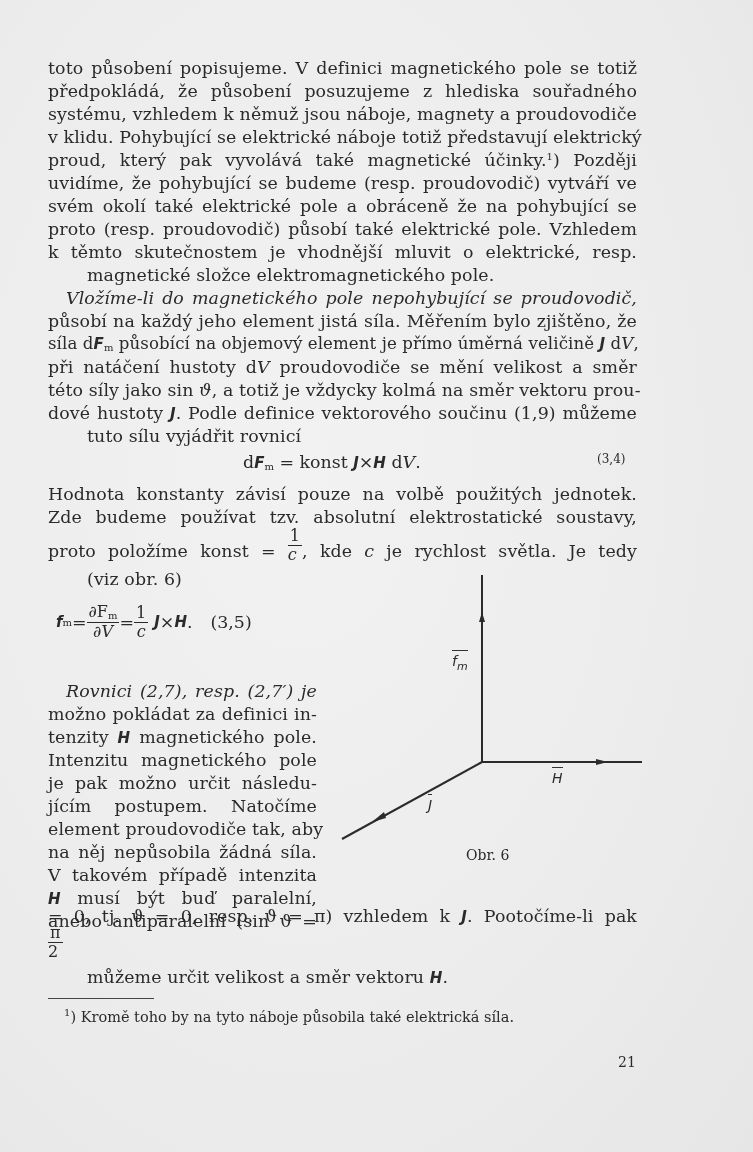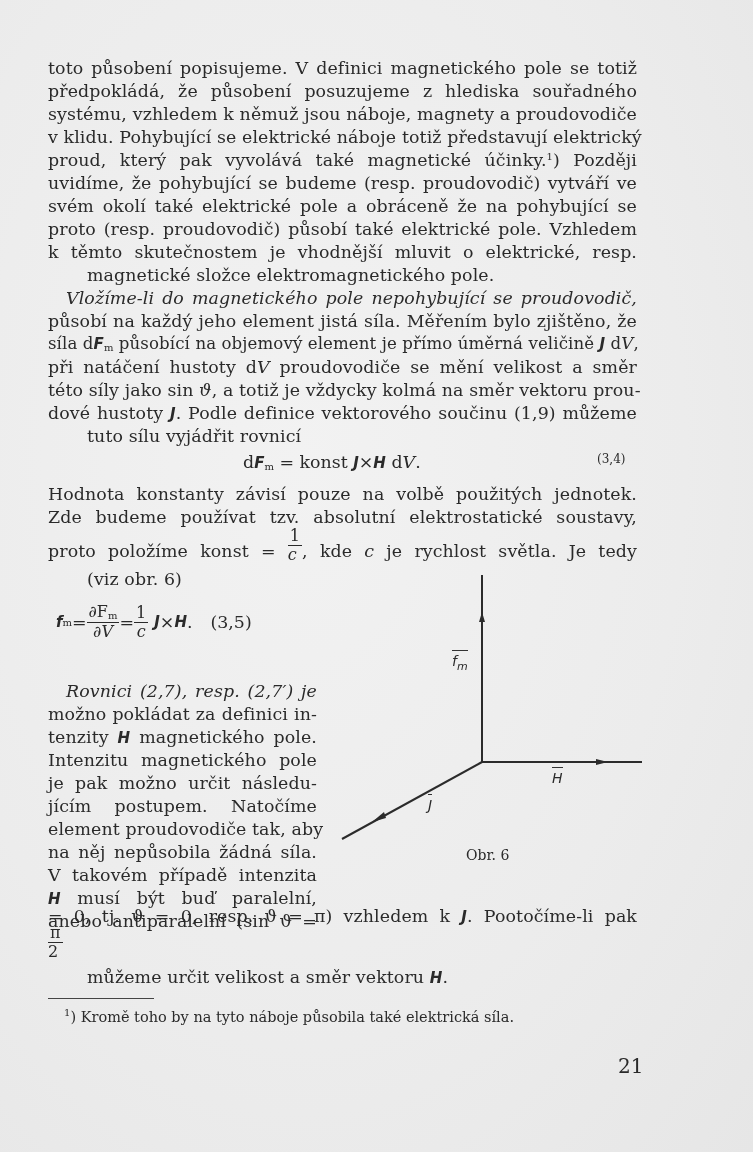--- a/index.html
+++ b/index.html
@@ -32,21 +32,21 @@
     display: inline-block; vertical-align: middle; text-align: center; line-height: 1;
   }
   .frac .num { display: block; font-size: 16px; border-bottom: 1px solid #2a2a2a; padding: 0 2px 1px; }
   .frac .den { display: block; font-size: 16px; padding-top: 1px; }
   .eq {
     position: absolute; font-size: 17.4px; white-space: nowrap;
   }
   .eqno { position: absolute; font-size: 12px; }
   .footrule { position: absolute; left: 48px; top: 998px; width: 106px; height: 1px; background: #444; }
   .footnote { position: absolute; left: 48px; top: 1009px; font-size: 14.5px; white-space: nowrap; margin-left: 16px; }
-  .pageno { position: absolute; left: 618px; top: 1054px; font-size: 20px; }
+  .pageno { position: absolute; left: 618px; top: 1054px; font-size: 14px; }
   svg.fig { position: absolute; left: 0; top: 0; }
   .figcap { position: absolute; left: 466px; top: 847px; font-size: 14px; }
   .figlabel { position: absolute; font-family: "DejaVu Sans", "Liberation Sans", sans-serif; font-style: italic; font-size: 14px; }
   .arrowbar { position: relative; display: inline-block; }
   .arrowbar::before {
     content: ""; position: absolute; left: 0; right: 0; top: -3px; height: 1px; background: #333;
   }
 </style>
 </head>
 <body>

